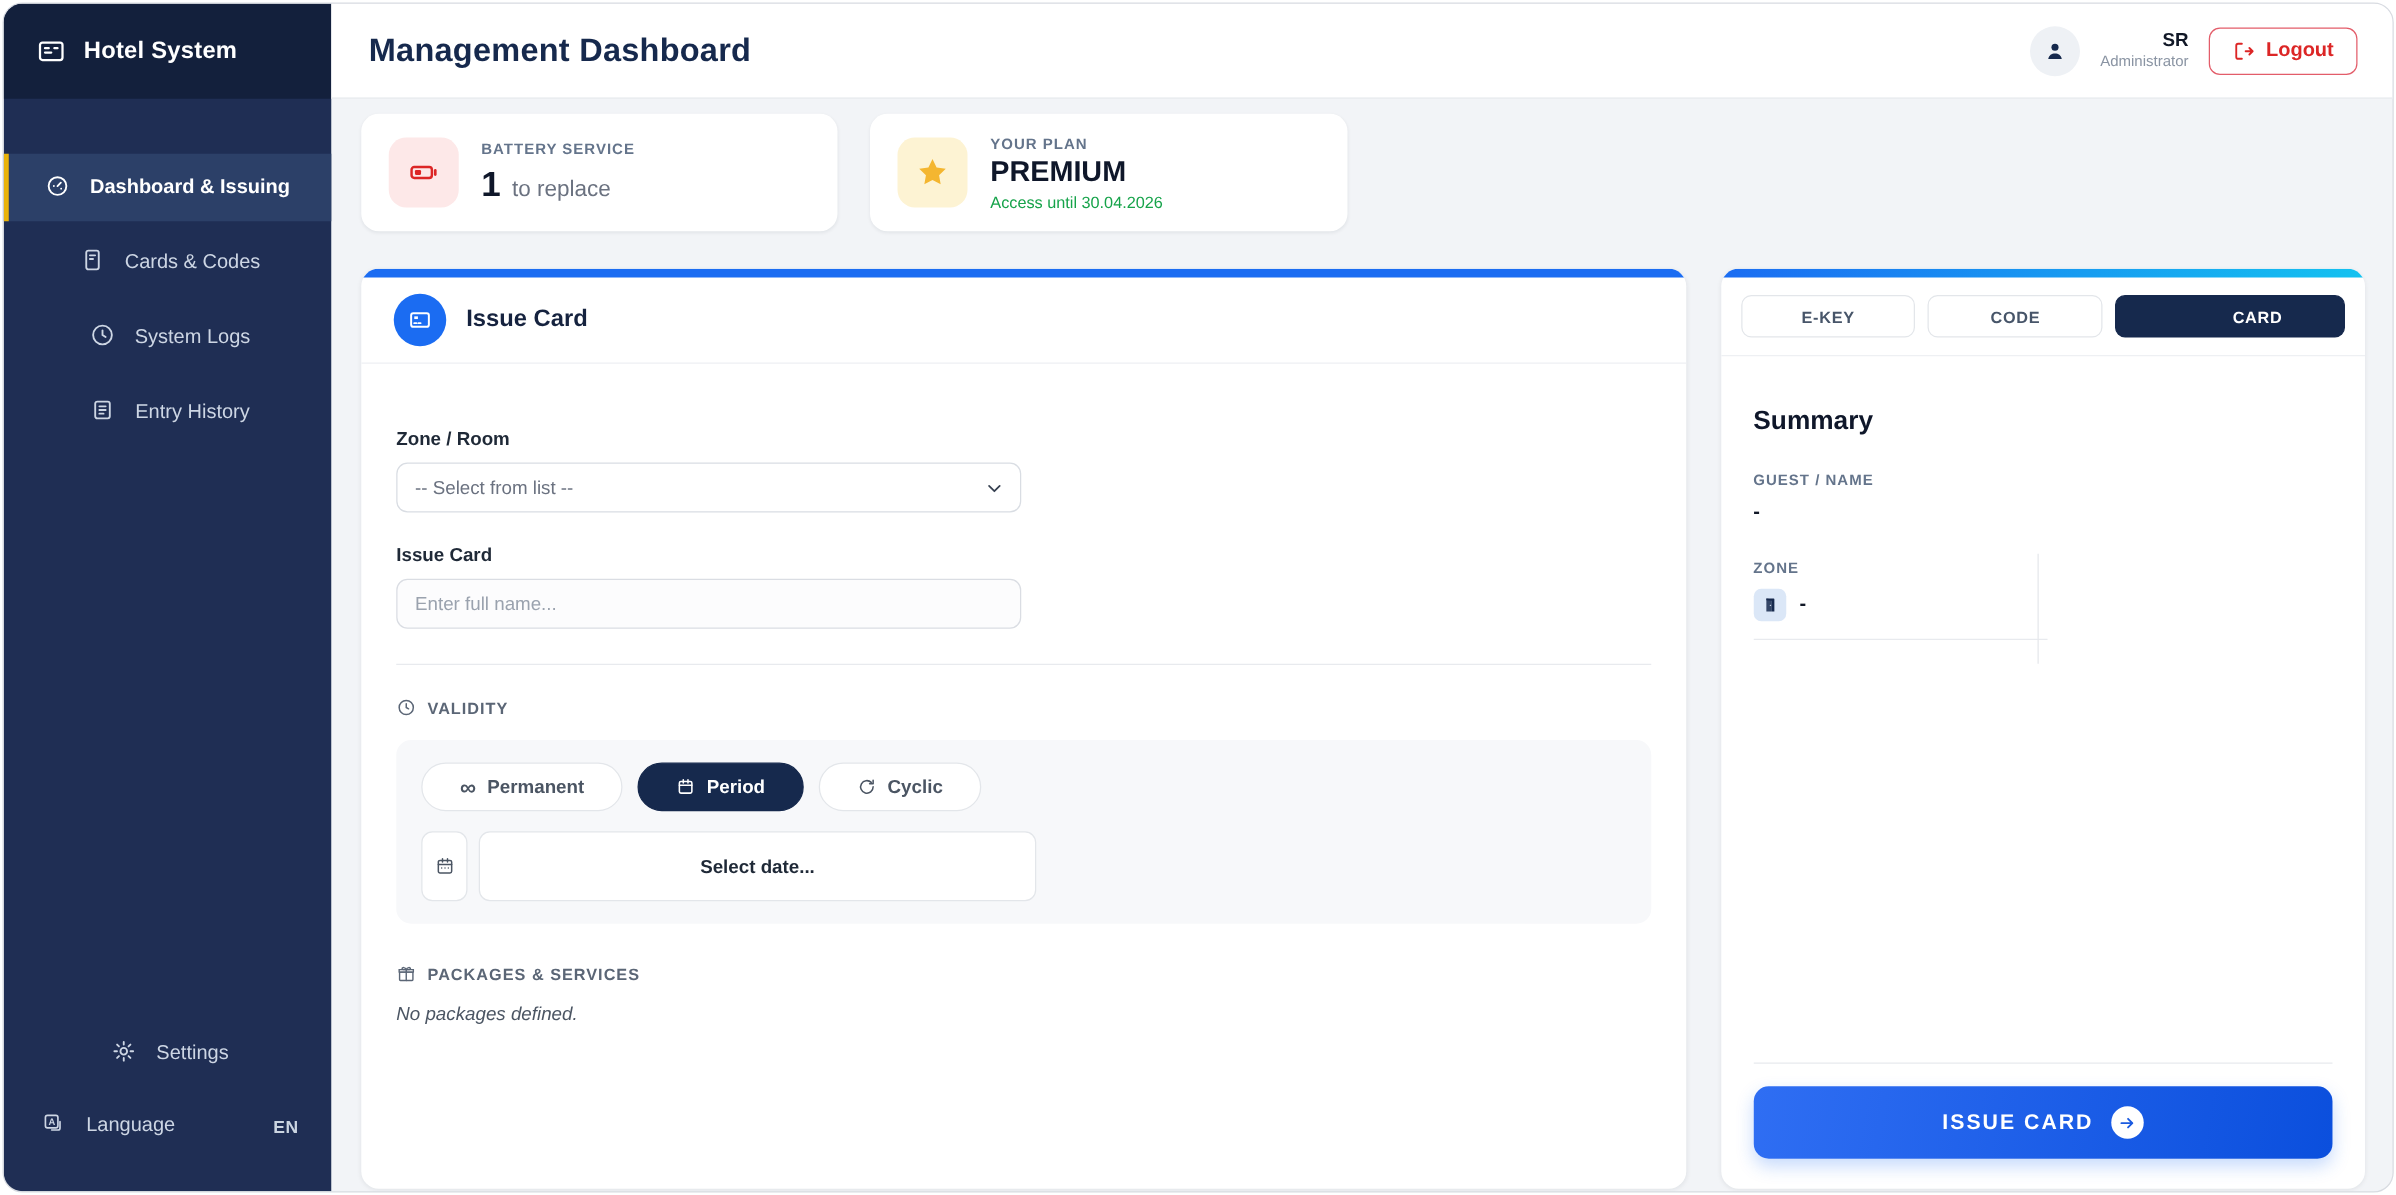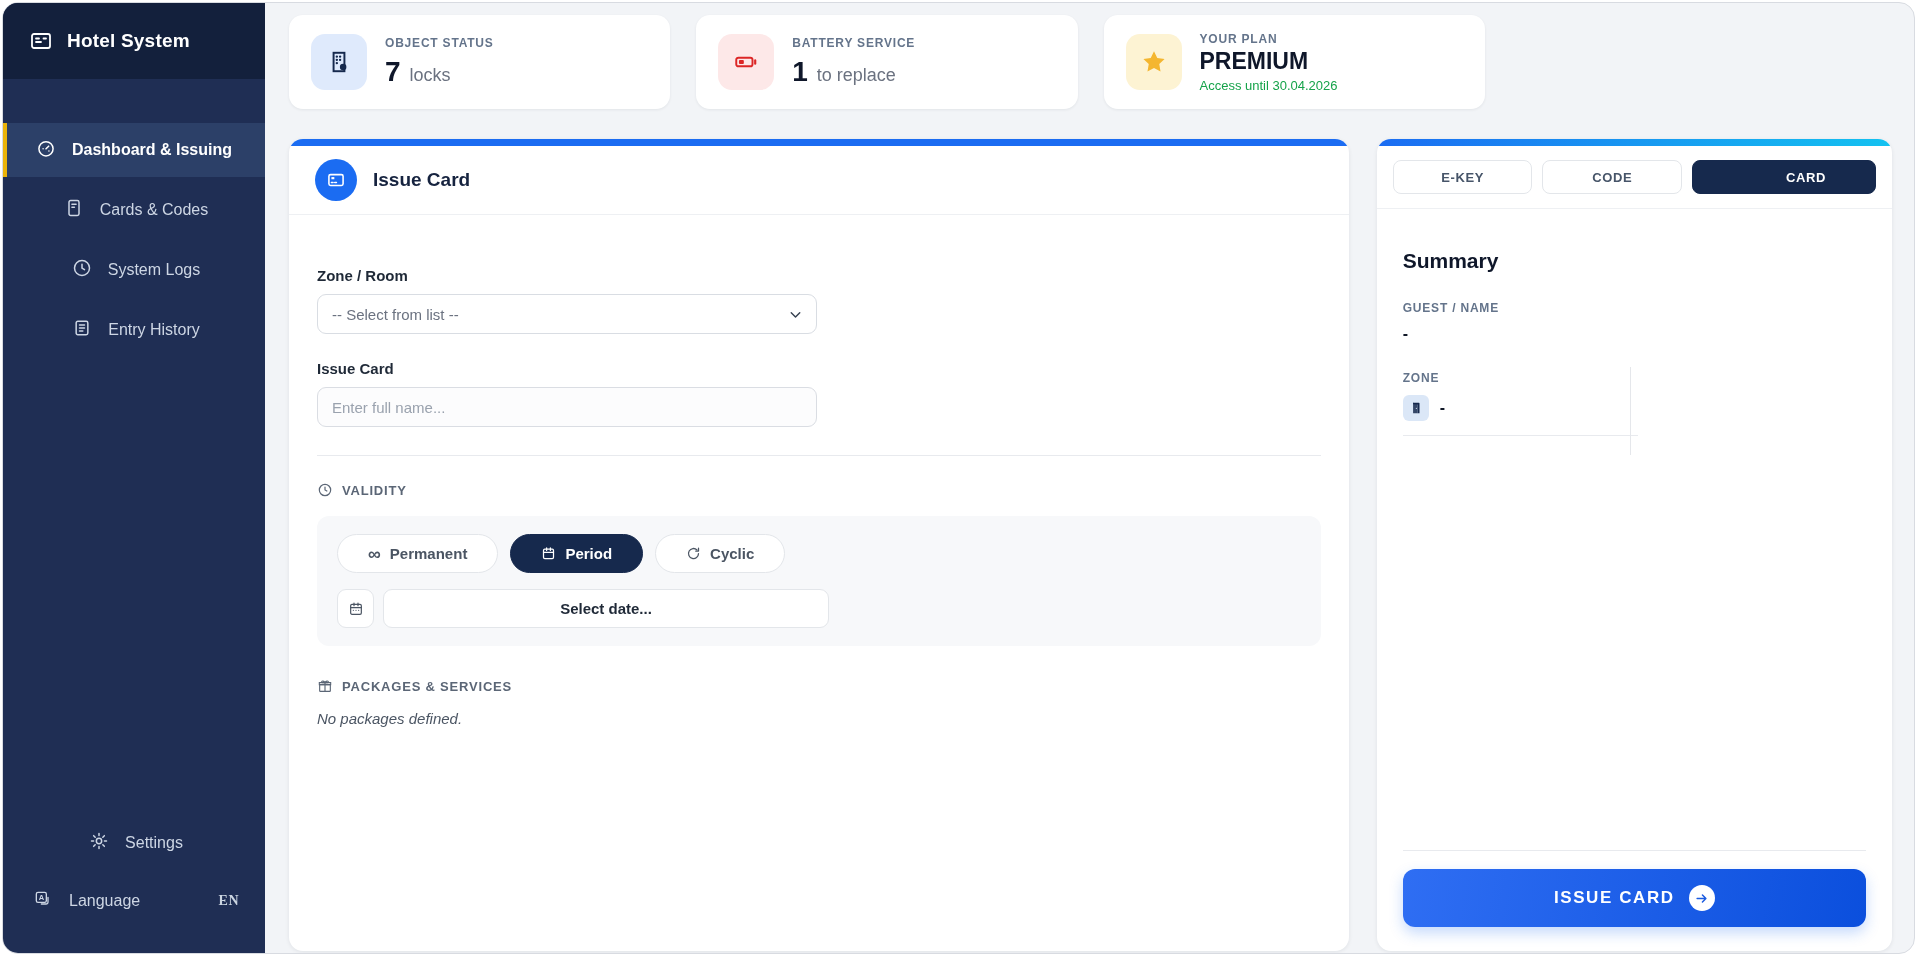--- a/index.html
+++ b/index.html
@@ -41,21 +41,21 @@
     font-size:16px;color:#cdd6e4;cursor:pointer;border-left:4px solid transparent;justify-content:center;
   }
   .nav-item svg{flex:0 0 auto;}
   .nav-item.active{
     background:var(--navy-active);color:#ffffff;font-weight:bold;
     border-left:4px solid var(--amber);padding-left:22px;
   }
   .nav-item + .nav-item{margin-top:6px;}
   .sidebar-footer{padding-bottom:26px;}
   .sidebar-footer .nav-item{height:52px;}
-  .lang-badge{margin-left:auto;font-weight:bold;font-size:14px;color:#cbd5e1;letter-spacing:.5px;font-family:Liberation Serif, serif;}
+  .lang-badge{margin-left:auto;font-weight:bold;font-size:14px;color:#cbd5e1;letter-spacing:.5px;}
   
   .main{flex:1;display:flex;flex-direction:column;min-width:0;}
   .topbar{
     height:76px;background:#ffffff;border-bottom:1px solid var(--border);
     display:flex;align-items:center;padding:0 28px 0 30px;
   }
   .page-title{font-size:26px;font-weight:bold;color:var(--navy-text);letter-spacing:.2px;}
   .topbar-right{margin-left:auto;display:flex;align-items:center;gap:16px;}
   .avatar{
     width:40px;height:40px;border-radius:50%;background:#eef1f5;
@@ -133,21 +133,21 @@
     padding:0 30px;cursor:pointer;font-family:inherit;
   }
   .pill .inf{font-size:18px;line-height:1;}
   .pill.active{background:var(--navy-text);color:#fff;border-color:var(--navy-text);}
   .date-row{display:flex;gap:9px;margin-top:16px;align-items:stretch;}
   .date-icon-box{
     width:37px;border:1px solid #e3e6ea;background:#fff;border-radius:9px;
     display:flex;align-items:center;justify-content:center;color:#4b5563;cursor:pointer;
   }
   .date-btn{
-    width:446px;height:39px;border:1px solid #e3e6ea;background:#fff;border-radius:9px;
+    width:446px;height:56px;border:1px solid #e3e6ea;background:#fff;border-radius:9px;
     font-weight:bold;font-size:15px;color:#1f2937;cursor:pointer;font-family:inherit;
   }
   .packages-head{margin-top:32px;}
   .empty-note{margin-top:16px;font-size:15px;font-style:italic;color:#4b5563;}
   
   .tabs-row{display:flex;gap:10px;padding:14px 16px;border-bottom:1px solid #eef0f3;}
   .tab{
     flex:1;height:34px;border-radius:8px;border:1px solid #e3e6ea;background:#fff;
     color:#475569;font-weight:bold;font-size:13px;letter-spacing:.6px;cursor:pointer;font-family:inherit;
   }
@@ -251,41 +251,47 @@
           </svg>
         </span>
         <span>Language</span>
         <span class="lang-badge">EN</span>
       </div>
     </div>
   </aside>
 
   <div class="main">
 
+    <header class="topbar">
+      <h1 class="page-title">Management Dashboard</h1>
+      <div class="topbar-right">
+        <div class="avatar">
+          <svg width="20" height="20" viewBox="0 0 24 24" fill="currentColor">
+            <circle cx="12" cy="8.2" r="3.4"></circle>
+              <path d="M5.5 19.5c.6-3.6 3.3-5.3 6.5-5.3s5.9 1.7 6.5 5.3z"></path>
+          </svg>
+        </div>
+        <div class="user-meta">
+          <span class="user-initials">SR</span>
+          <span class="user-role">Administrator</span>
+        </div>
+        <button class="logout-btn">
+          <svg width="18" height="18" viewBox="0 0 24 24" fill="none" stroke="currentColor" stroke-width="2" stroke-linecap="round" stroke-linejoin="round">
+            <path d="M10 4H6a2 2 0 0 0-2 2v12a2 2 0 0 0 2 2h4"></path>
+              <path d="M14 12h7M18 8.5L21.5 12 18 15.5"></path>
+          </svg>
+          <span>Logout</span>
+        </button>
+      </div>
+    </header>
 
     <div class="content">
 
       <div class="stats-row">
 
-        <div class="stat-card">
-          <div class="stat-icon blue">
-            <svg width="26" height="26" viewBox="0 0 24 24" fill="none" stroke="currentColor" stroke-width="1.8">
-              <rect x="7" y="3.5" width="10" height="17"></rect>
-              <path d="M10 7h.01M13 7h.01M10 10h.01M13 10h.01M10 13h.01" stroke-linecap="round" stroke-width="2.2"></path>
-              <circle cx="15.8" cy="16.5" r="3" fill="currentColor" stroke="none"></circle>
-            </svg>
-          </div>
-          <div>
-            <div class="stat-label">OBJECT STATUS</div>
-            <div class="stat-value-row">
-              <span class="stat-value">7</span>
-              <span class="stat-unit">locks</span>
-            </div>
-          </div>
-        </div>
 
         <div class="stat-card">
           <div class="stat-icon red">
             <svg width="26" height="26" viewBox="0 0 24 24" fill="none" stroke="currentColor" stroke-width="1.8">
               <rect x="3" y="8" width="15" height="8" rx="2"></rect>
               <path d="M20.5 10.5v3" stroke-linecap="round" stroke-width="2"></path>
               <rect x="5.5" y="10.2" width="4.5" height="3.6" fill="currentColor" stroke="none" rx="0.8"></rect>
             </svg>
           </div>
           <div>

